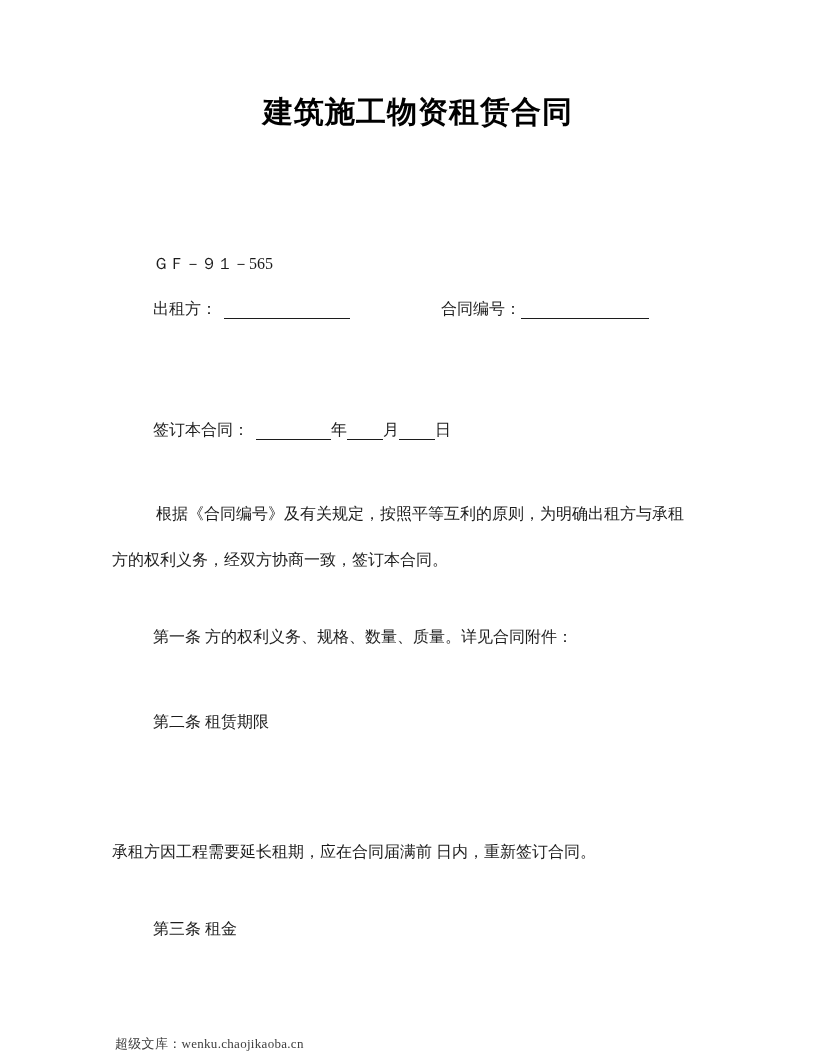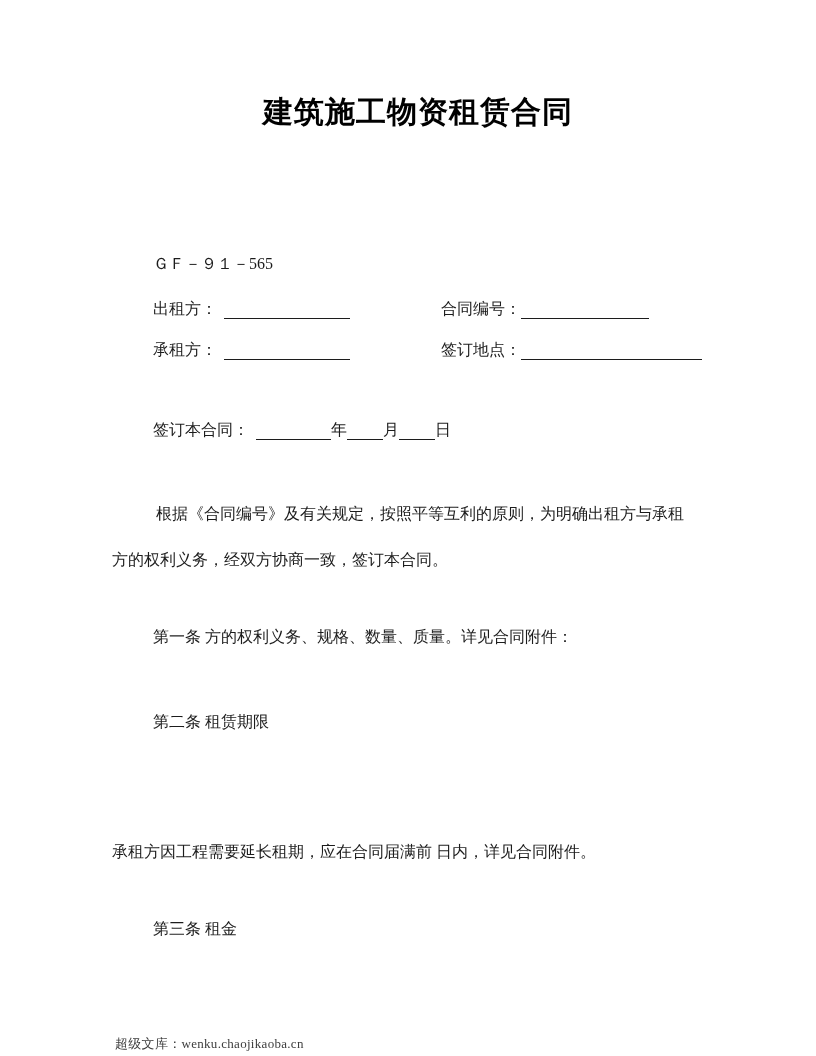--- a/index.html
+++ b/index.html
@@ -66,37 +66,31 @@
 
   <div class="line" style="top:253px">ＧＦ－９１－565</div>
 
   <div class="line" style="top:298px">
     <span>出租方：</span><span class="blank w126 gap7"></span>
     <span class="rcol">
       <span>合同编号：</span><span class="blank w128"></span>
     </span>
   </div>
 
-  <div class="line" style="top:339px">
-    <span>承租方：</span><span class="blank w126 gap7"></span>
-    <span class="rcol">
-      <span>签订地点：</span><span class="blank w181"></span>
-    </span>
-  </div>
 
   <div class="line" style="top:419px">
     <span>签订本合同：</span><span class="blank w75 gap7"></span><span>年</span><span class="blank w36"></span><span>月</span><span class="blank w36"></span><span>日</span>
   </div>
 
   <div class="line" style="top:503px; left:156px">根据《合同编号》及有关规定，按照平等互利的原则，为明确出租方与承租</div>
   <div class="line mline" style="top:549px">方的权利义务，经双方协商一致，签订本合同。</div>
 
   <div class="line" style="top:626px">第一条 方的权利义务、规格、数量、质量。详见合同附件：</div>
 
   <div class="line" style="top:711px">第二条 租赁期限</div>
 
-  <div class="line mline" style="top:841px">承租方因工程需要延长租期，应在合同届满前 日内，详见合同附件。</div>
+  <div class="line mline" style="top:841px">承租方因工程需要延长租期，应在合同届满前 日内，重新签订合同。</div>
 
   <div class="line" style="top:918px">第三条 租金</div>
 
   <div class="footer">超级文库：wenku.chaojikaoba.cn</div>
 
 </div>
 
 </body></html>

